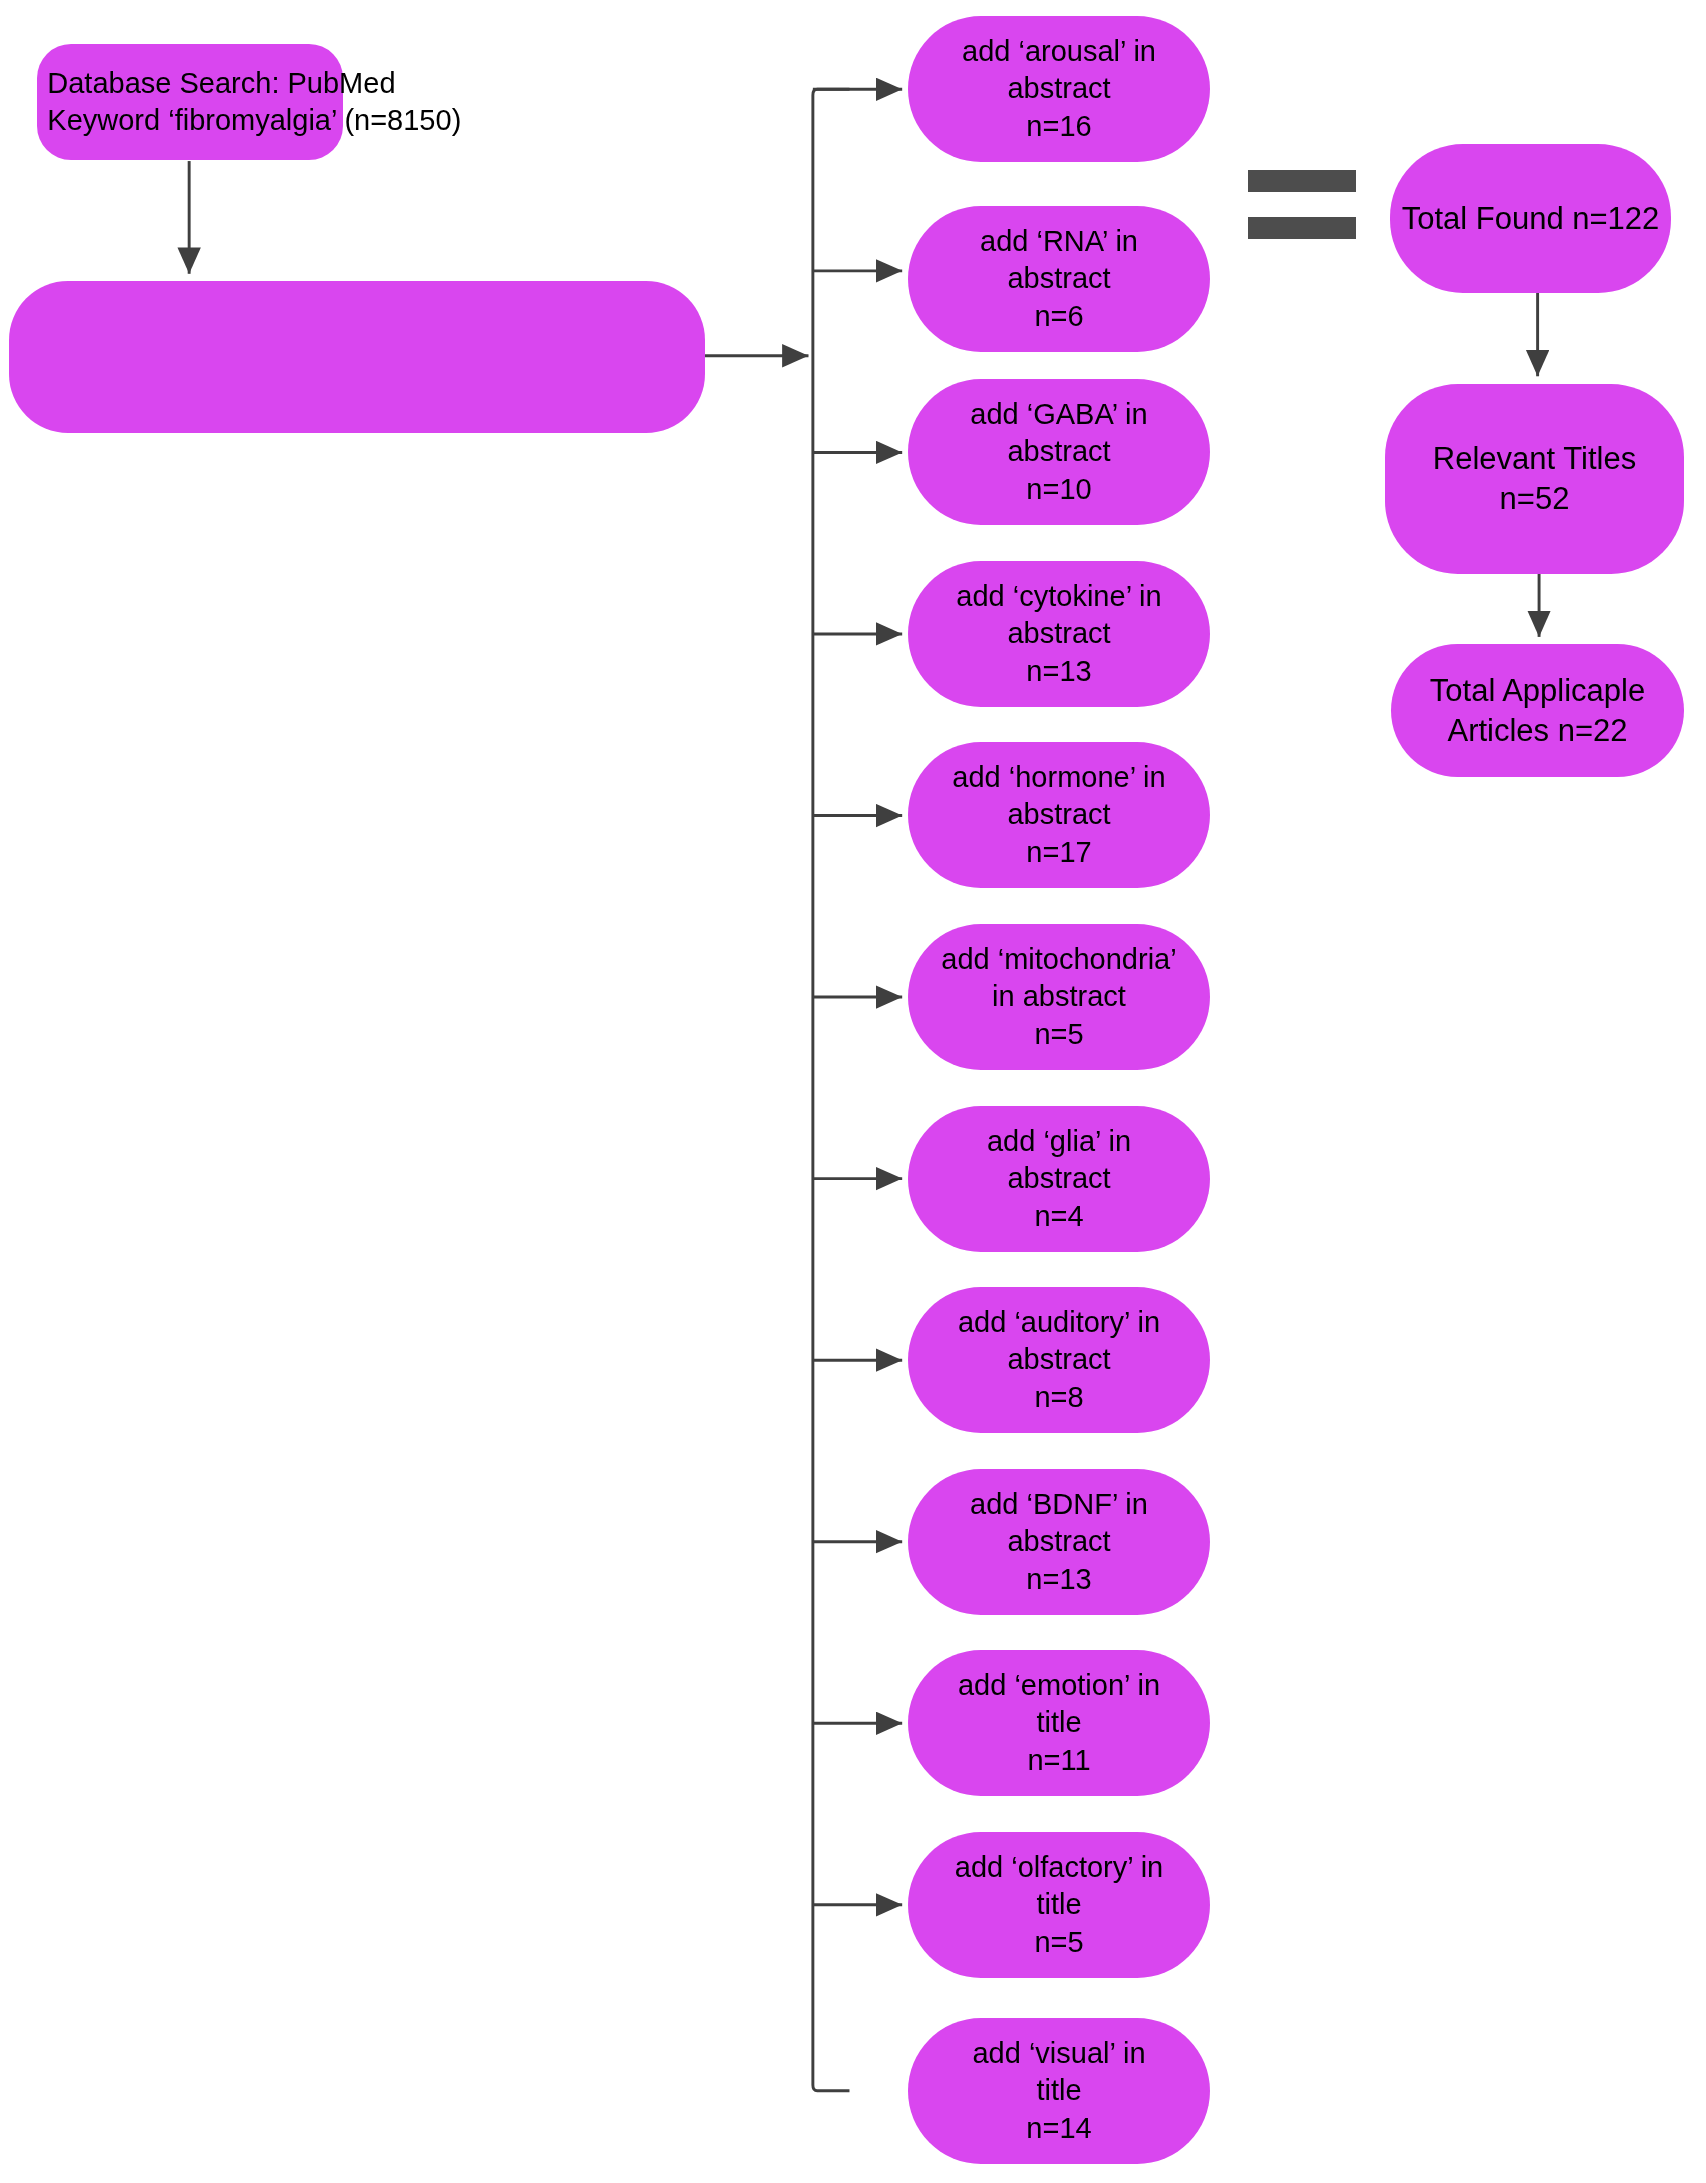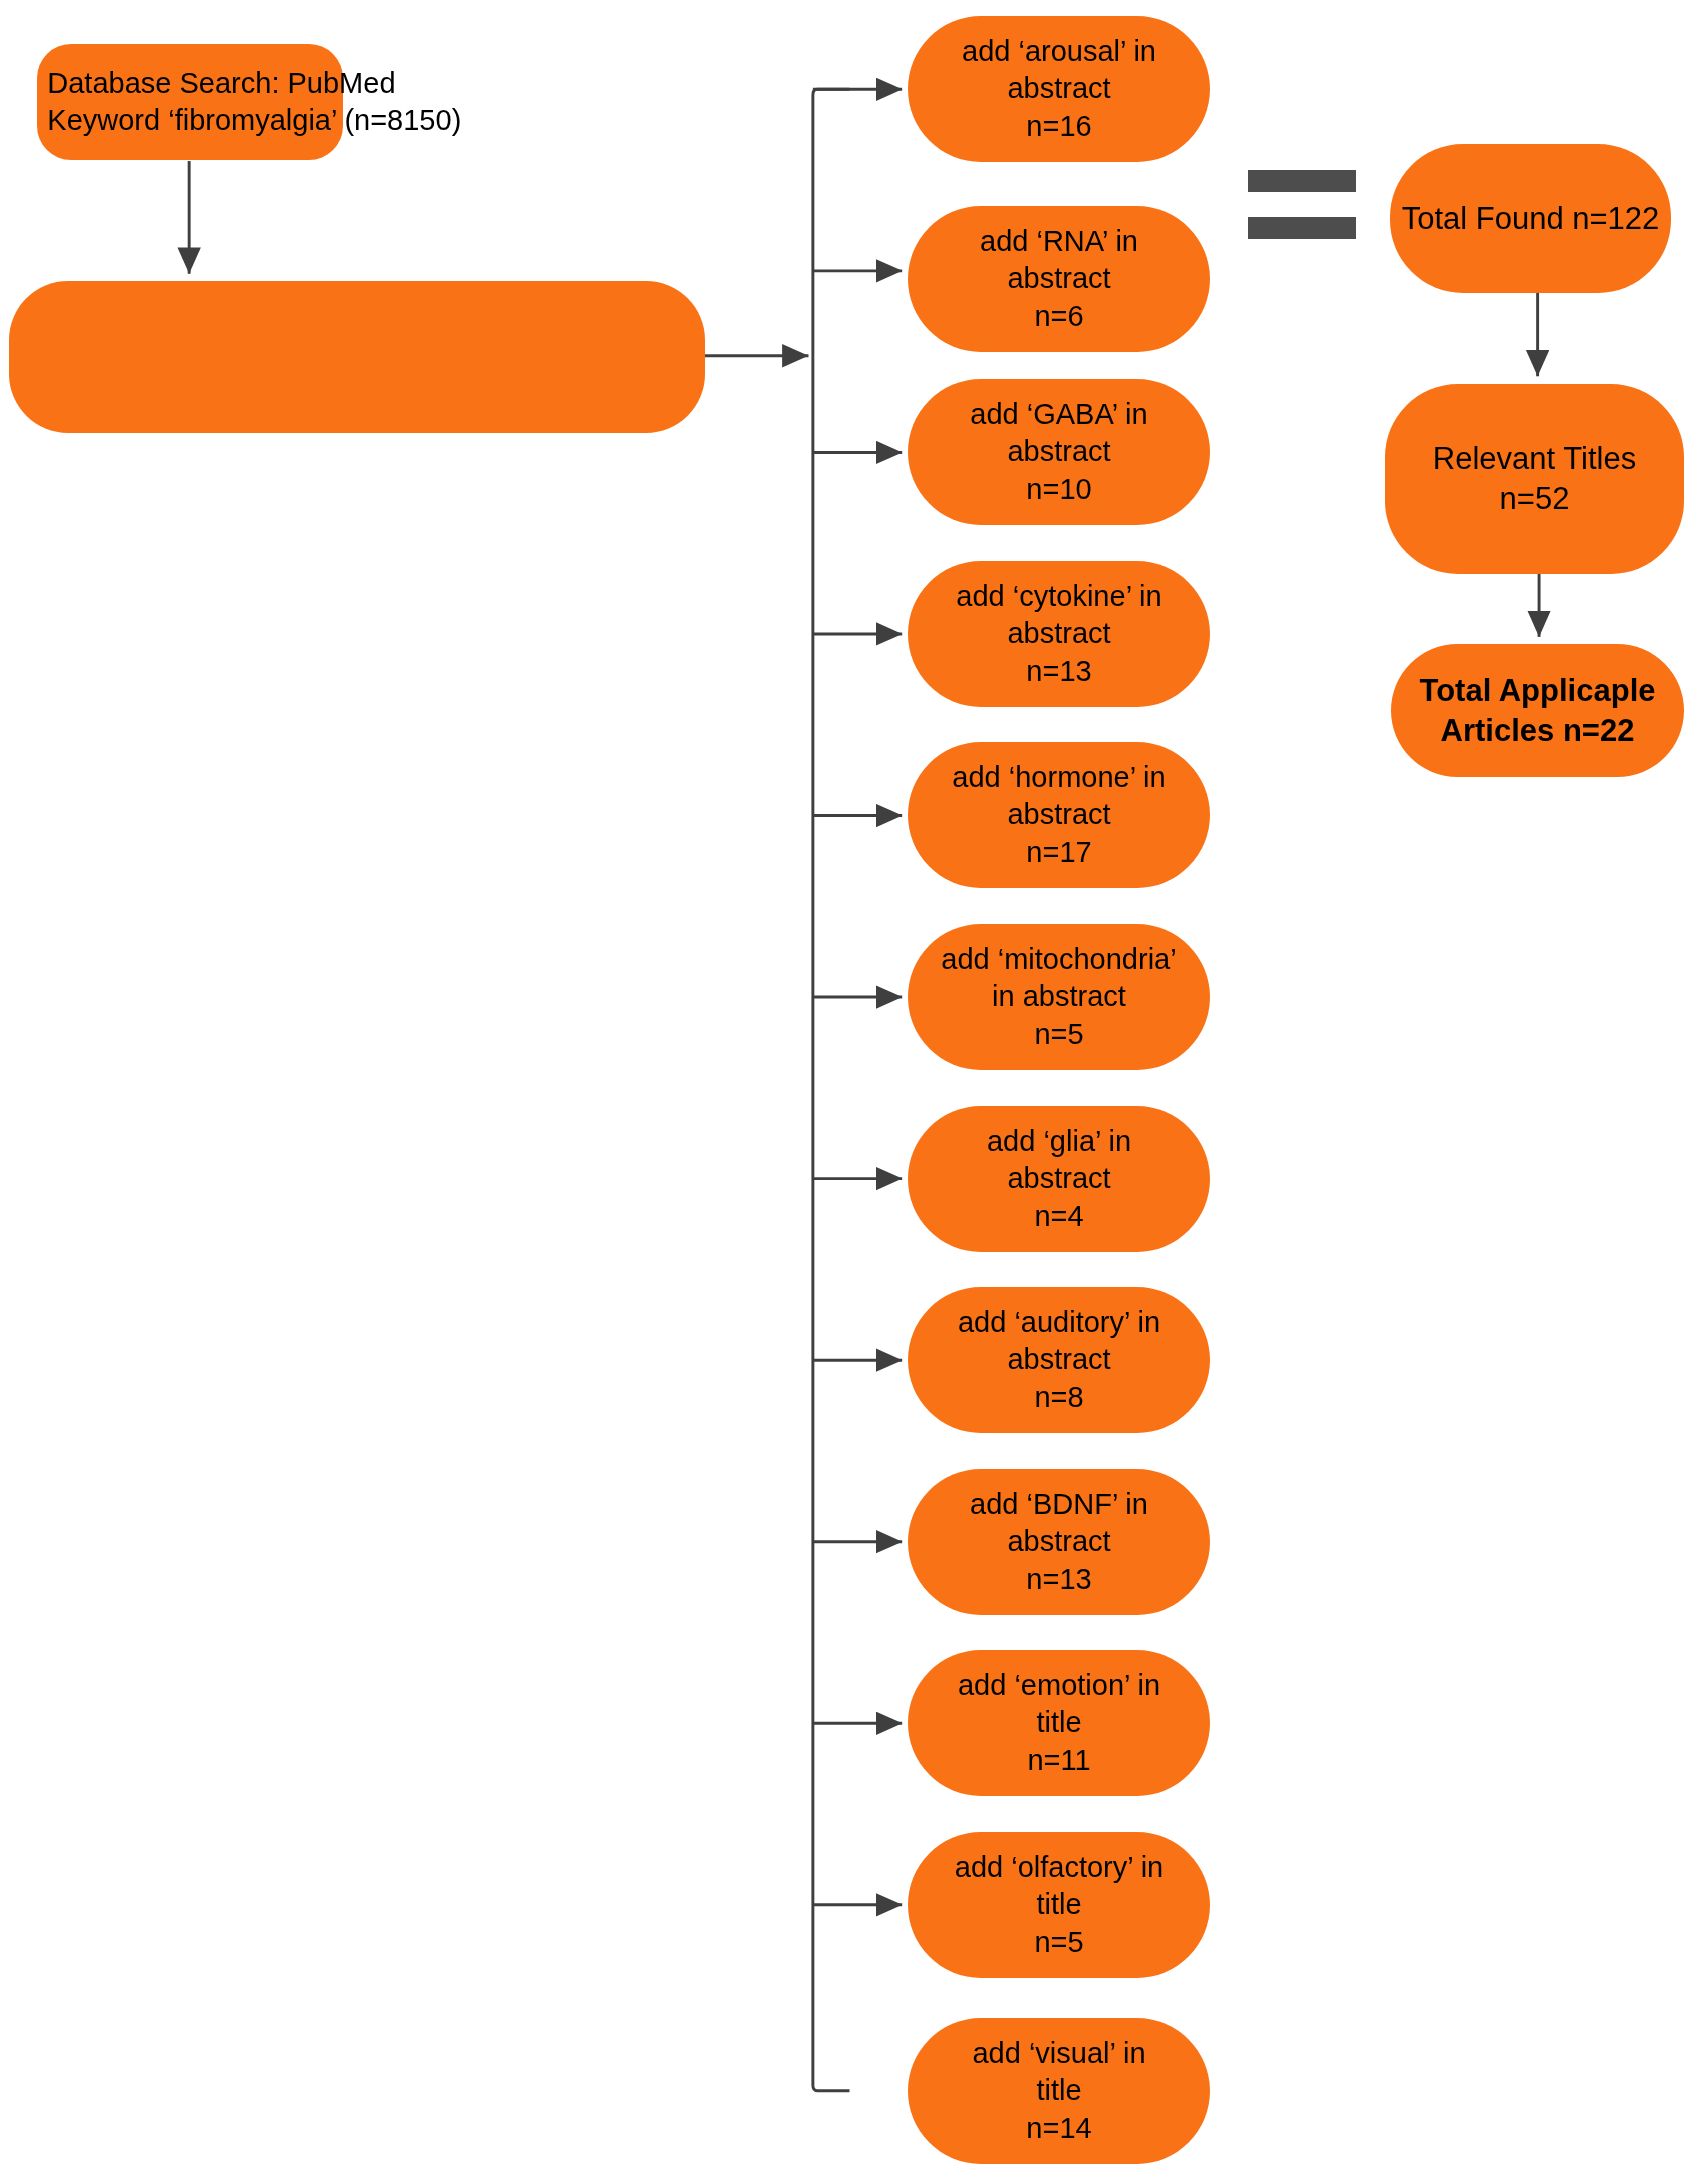--- a/index.html
+++ b/index.html
@@ -5,42 +5,42 @@
   html,body{margin:0;padding:0;background:#ffffff;}
   body{
     font-family:"Liberation Sans", sans-serif;
     width:1707px;height:2183px;position:relative;overflow:hidden;
   }
   #canvas{position:absolute;inset:0;width:1707px;height:2183px;}
   svg.wires{position:absolute;left:0;top:0;width:1707px;height:2183px;pointer-events:none;}
 
   .node{
     position:absolute;
-    background:#f97316;
+    background:#d946ef;
     color:#000000;
     display:flex;align-items:center;justify-content:center;
     text-align:center;
     line-height:1.28;
     box-sizing:border-box;
     padding:4.4px 10.3px;
   }
   .node .lines{width:100%;}
   .node .ln{display:block;white-space:nowrap;}
 
   
   #n-db      {left:37px;  top:44px;  width:306px; height:116px; border-radius:34px; font-size:29px;}
   #n-refined {left:8.8px;  top:281px; width:696px; height:152px; border-radius:59px; font-size:31px;}
 
   
   .mid{left:908px; width:302px; height:146px; border-radius:73px; font-size:29px;}
 
   
   #n-total   {left:1390px; top:129px; width:281px; height:149px; border-radius:73px; font-size:31px;margin-top:15px;}
   #n-rel     {left:1385px; top:384px; width:299px; height:190px; border-radius:73px; font-size:31px;}
-  #n-app     {left:1391px; top:644px; width:293px; height:133px; border-radius:67px; font-size:31px;font-weight:bold;}
+  #n-app     {left:1391px; top:644px; width:293px; height:133px; border-radius:67px; font-size:31px;}
 
   
   #eq{position:absolute;left:1248px;top:170px;width:108px;height:70px;}
   #eq .bar{position:absolute;left:0;width:108px;height:22px;background:#4d4d4d;}
   #eq .bar.b1{top:0;}
   #eq .bar.b2{top:47px;}
 </style>
 </head>
 <body>
 

